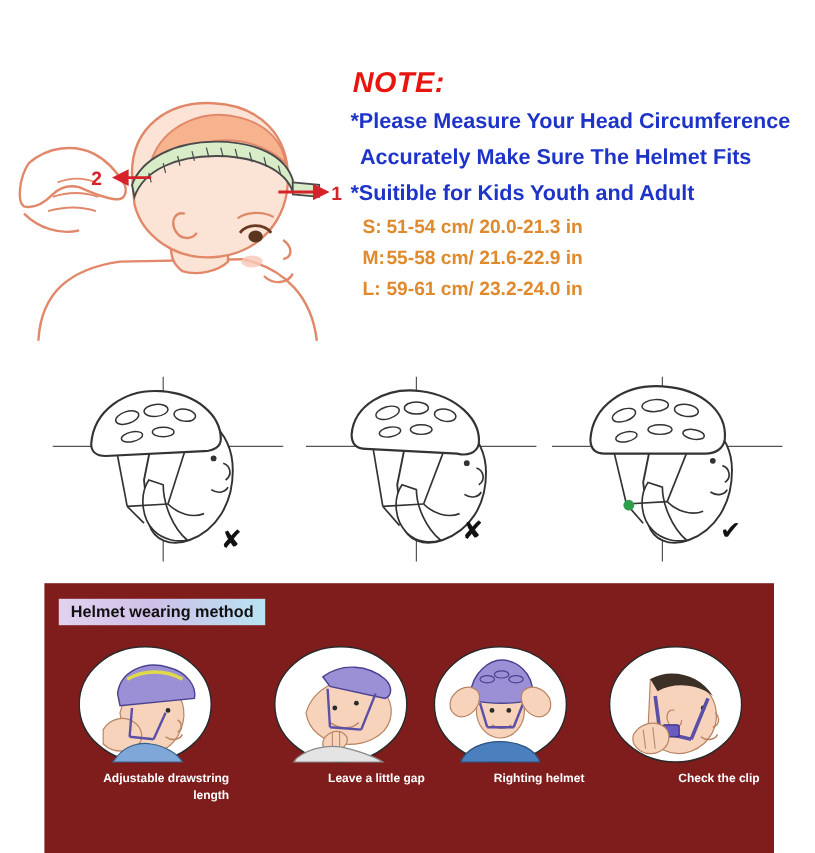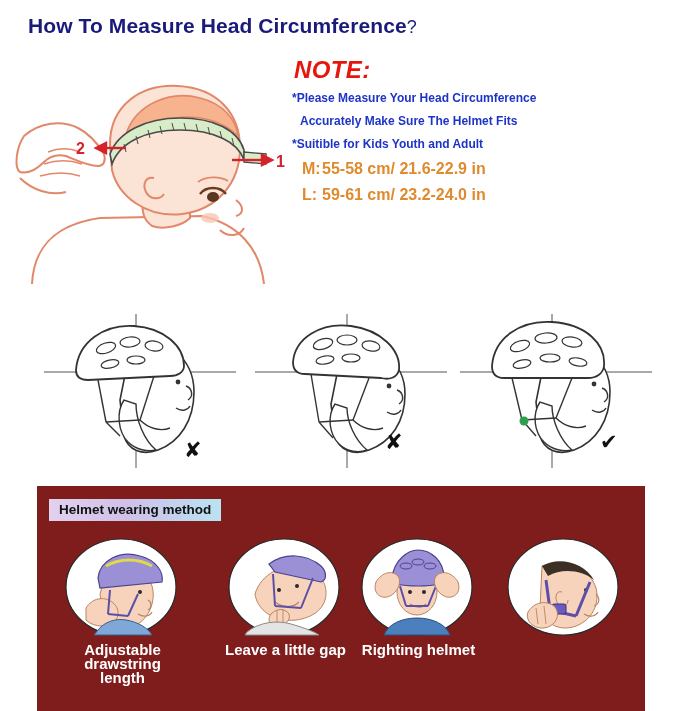--- a/index.html
+++ b/index.html
@@ -54,21 +54,21 @@
   .note {
     color: #e8150f;
     font-size: 24px;
     font-weight: bold;
     margin: 2px 0 7px 2px;
     letter-spacing: 0.4px;
     font-style: italic;
   }
   .blue-line {
     color: #1e34c8;
-    font-size: 12px;
+    font-size: 18px;
     font-weight: bold;
     margin-bottom: 9px;
     white-space: nowrap;
   }
   .blue-line.indent {
     padding-left: 8px;
   }
   .size-line {
     color: #e08a2e;
     font-size: 16px;
@@ -140,35 +140,32 @@
   }
   .step-img {
     width: 114px;
     height: 99px;
     margin: 0 auto;
     position: relative;
   }
   .step-label {
     margin-top: 6px;
     color: #ffffff;
-    font-size: 15px;
+    font-size: 10px;
     font-weight: bold;
     line-height: 14px;
-    text-align: center;
+    text-align: right;
     padding-left: 3px;
   }
 </style>
 </head>
 <body>
 
 <div class="page">
 
-  <div class="title">
-    <span>How To Measure Head Circumference</span><span class="qmark">?</span>
-  </div>
 
   <div class="baby-ill">
     <svg width="278" height="240" viewBox="0 0 278 240">
 
       <path d="M18 236 C20 196 44 176 86 170 L188 168 C224 176 246 200 250 236" fill="#ffffff" stroke="#e2886a" stroke-width="2"></path>
 
       <path d="M128 150 C128 166 130 172 138 178 C150 182 168 178 176 170 L176 140" fill="#fbe3d5" stroke="#e2886a" stroke-width="2"></path>
 
       <path d="M96 96 C96 58 126 36 164 38 C204 40 226 66 226 100 C226 136 202 162 168 166
                C132 170 104 148 98 122 Z" fill="#fbe3d5" stroke="#e2886a" stroke-width="2"></path>
@@ -230,20 +227,23 @@
     </svg>
   </div>
 
   <div class="right-block">
     <div class="note">NOTE:</div>
     <div class="blue-line">*Please Measure Your Head Circumference</div>
     <div class="blue-line indent">Accurately  Make Sure The Helmet Fits</div>
     <div class="blue-line">*Suitible for Kids Youth and Adult</div>
 
     <div class="size-line">
+      <span class="lbl">S:</span><span>51-54 cm/ 20.0-21.3 in</span>
+    </div>
+    <div class="size-line">
       <span class="lbl">M:</span><span>55-58 cm/ 21.6-22.9 in</span>
     </div>
     <div class="size-line">
       <span class="lbl">L:</span><span>59-61 cm/ 23.2-24.0 in</span>
     </div>
   </div>
 
   <div class="fit-row">
 
     <div class="fit-cell" style="left:36px;">
@@ -463,16 +463,19 @@
           <path d="M90 56 C94 60 94 66 88 68" fill="none" stroke="#b98464" stroke-width="1.2"></path>
           <path d="M78 76 C84 80 90 78 92 74" fill="none" stroke="#b98464" stroke-width="1.2"></path>
 
           <path d="M40 42 L44 72 M84 44 L70 78 M44 72 L70 78" fill="none" stroke="#5b4fa8" stroke-width="3"></path>
           <rect x="46" y="66" width="14" height="10" rx="2" fill="#6a5bc0" stroke="#3a3080" stroke-width="1"></rect>
 
           <path d="M22 74 C28 64 40 62 48 68 C54 74 52 84 44 88 C34 94 18 86 22 74 Z" fill="#f7d3bb" stroke="#b98464" stroke-width="1"></path>
           <path d="M30 70 L32 86 M38 68 L40 86" stroke="#b98464" stroke-width="0.9"></path>
         </svg>
       </div>
+      <div class="step-label">
+        <span style="white-space:pre-line;">Check the clip</span>
+      </div>
     </div>
   </div>
 
 </div>
 
 </body></html>

